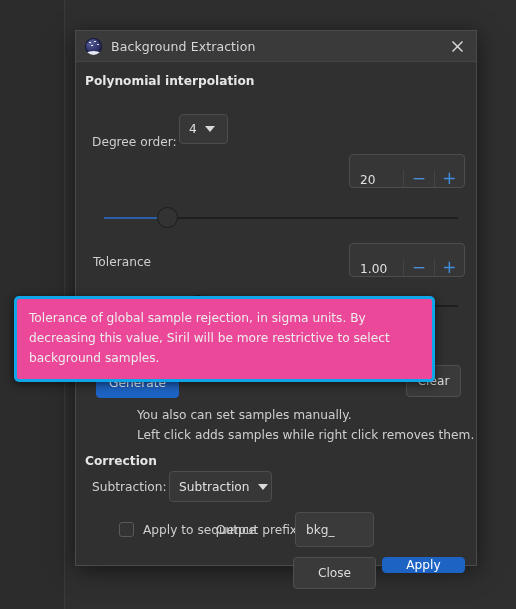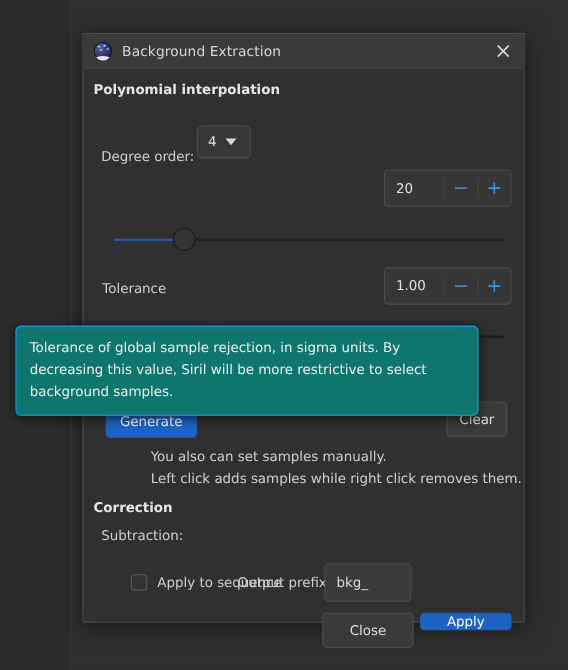--- a/index.html
+++ b/index.html
@@ -140,21 +140,21 @@
   }
 
   
   .spin {
     position: absolute;
     height: 34px;
     background: #363636;
     border: 1px solid #4d4d4d;
     border-radius: 4px;
     display: flex;
-    align-items: center;
+    align-items: flex-end;
     box-sizing: border-box;
     overflow: hidden;
   }
   .spin .val {
     width: 56px;
     display: flex;
     align-items: center;
     padding-left: 10px;
     color: #e2e2e2;
     font-size: 12.2px;
@@ -254,22 +254,22 @@
     white-space: nowrap;
   }
 
   
   .tooltip {
     position: absolute;
     left: 14px;
     top: 296px;
     width: 421px;
     padding: 10px 12px 11px 12px;
-    background: #0f766e;
-    border: 1px solid #0ea5e9;
+    background: #ec4899;
+    border: 3px solid #0ea5e9;
     border-radius: 5px;
     box-sizing: border-box;
     color: #ededed;
     font-size: 12.2px;
     line-height: 1.62;
     z-index: 50;
     box-shadow: 0 2px 10px rgba(0,0,0,0.6);
   }
 </style>
 </head>
@@ -340,20 +340,24 @@
 
     <div class="btn-flat btn-blue" style="left:20px; top:305px; width:83px; height:31px;text-align:right;">Generate</div>
     <div class="btn-flat btn-grey" style="left:330px; top:303px; width:55px; height:32px;">Clear</div>
 
     <div class="hint" style="left:61px; top:366px;">Left click adds samples while right click removes them.</div>
     <div class="hint" style="left:61px; top:346px;">You also can set samples manually.</div>
 
     <div class="section-title" style="left:9px; top:392px;">Correction</div>
 
     <div class="lbl" style="left:16px; top:418px;">Subtraction:</div>
+    <div class="combo" style="left:93px; top:409px; width:103px; height:31px;">
+      <span>Subtraction</span>
+      <span class="caret"></span>
+    </div>
 
     <div style="position:absolute; left:11px; top:460px; display:flex; align-items:center; gap:9px;padding-left:32px;">
       <span class="checkbox-box"></span>
       <span class="lbl" style="position:static;">Apply to sequence</span>
     </div>
 
     <div class="lbl" style="left:140px; top:461px;">Output prefix:</div>
     <div class="entry" style="left:219px; top:450px; width:79px; height:35px;">bkg_</div>
 
     <div class="btn-flat btn-grey" style="left:217px; top:495px; width:83px; height:32px;">Close</div>

